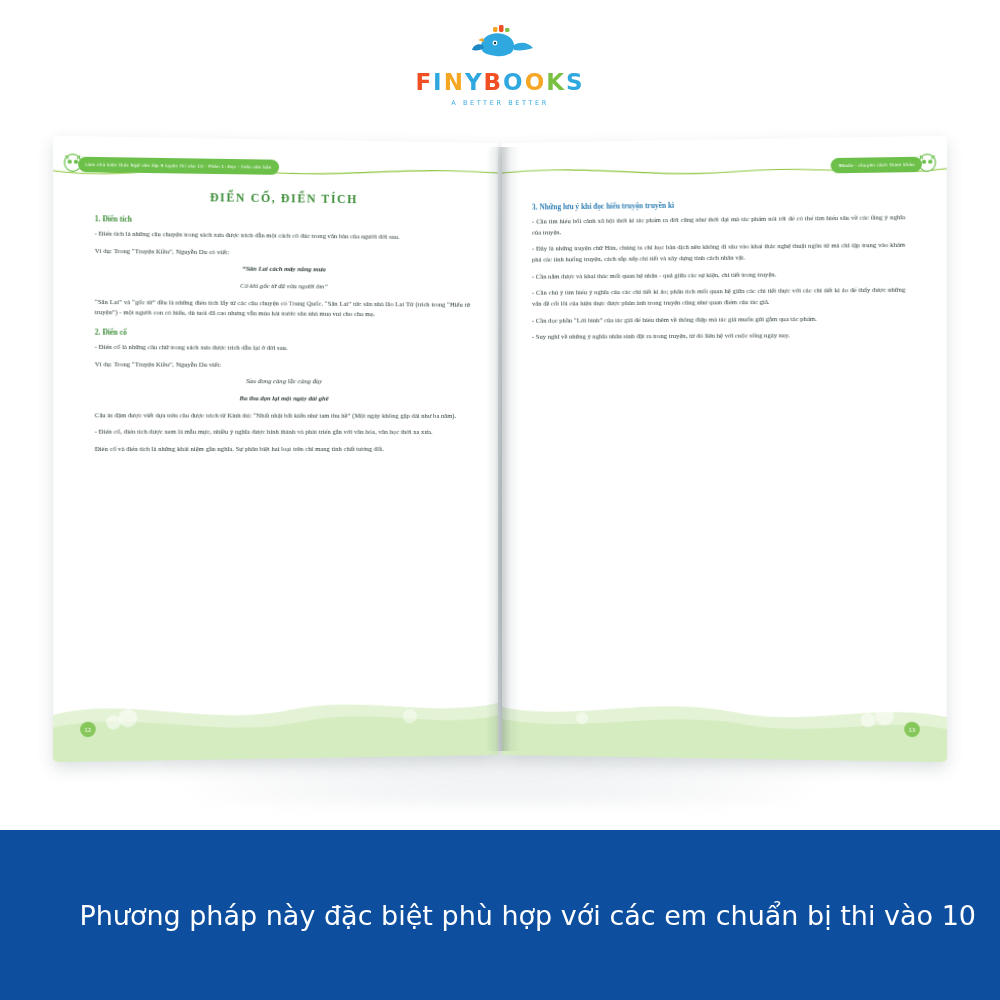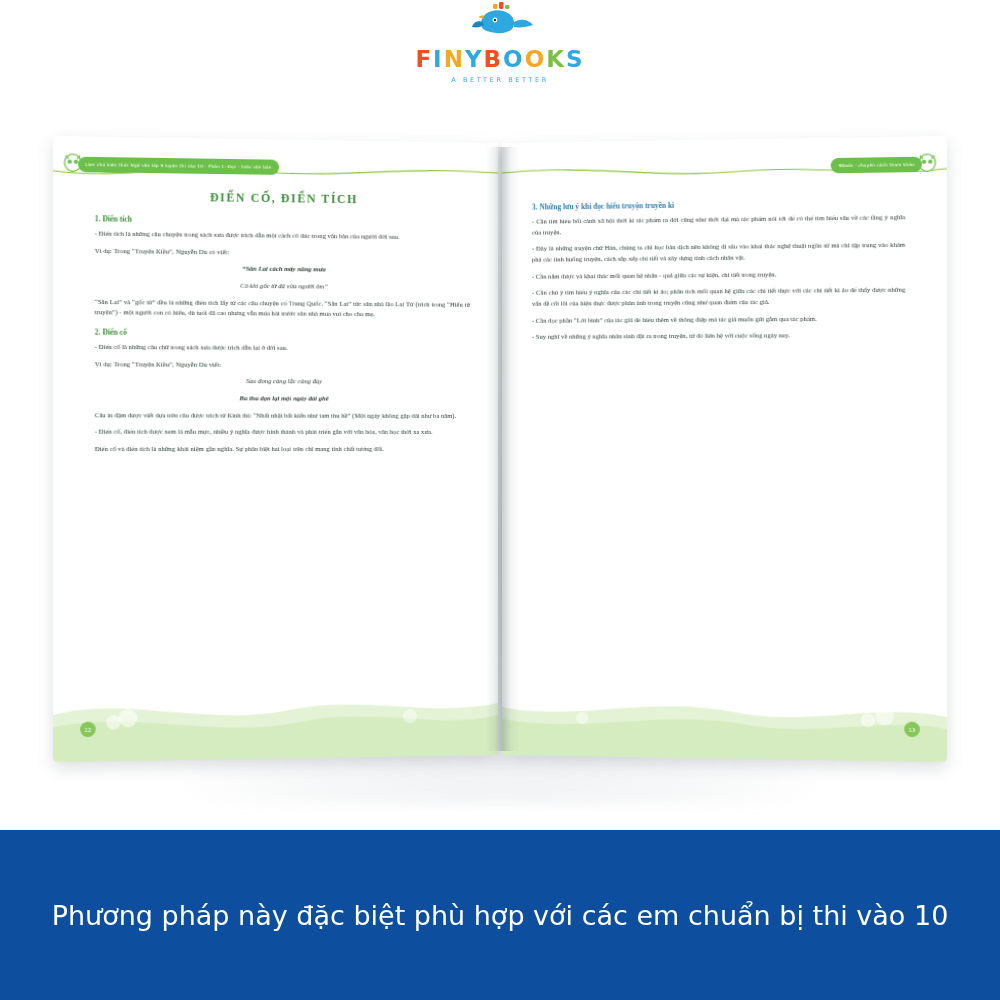--- a/index.html
+++ b/index.html
@@ -6,21 +6,21 @@
   body{
     width:1000px;height:1000px;
     background:#ffffff;
     font-family:"Liberation Serif", serif;
     overflow:hidden;
     position:relative;
   }
   
   .brand{
     position:absolute;left:0;top:0;width:1000px;height:130px;
-    display:flex;flex-direction:column;align-items:center;justify-content:flex-start;
+    display:flex;flex-direction:column;align-items:center;justify-content:center;
   }
   .brand-mark{width:74px;height:40px;position:relative;margin-bottom:6px;}
   .brand-name{
     font-family:"DejaVu Sans", sans-serif;
     font-weight:bold;font-size:23px;letter-spacing:2px;
   }
   .brand-name span{display:inline-block;}
   .brand-tag{
     font-family:"DejaVu Sans", sans-serif;
     font-size:6.5px;letter-spacing:2.6px;color:#3aa9e0;margin-top:4px;
@@ -113,21 +113,21 @@
   .pg-num{
     position:absolute;bottom:24px;width:15px;height:15px;border-radius:50%;
     background:#86c75a;color:#fff;font-family:"DejaVu Sans", sans-serif;
     font-size:5px;display:flex;align-items:center;justify-content:center;
   }
   .pg-num.l{left:26px;}
   .pg-num.r{right:26px;}
   
   .caption-band{
     position:absolute;left:0;bottom:0;width:1000px;height:170px;
-    background:#0d4f9e;display:flex;align-items:center;justify-content:center;
+    background:#0d4f9e;display:flex;align-items:center;justify-content:flex-end;
   }
   .caption-text{
     color:#ffffff;font-family:"DejaVu Sans", sans-serif;
     font-size:27px;text-align:center;padding:0 24px;
   }
 </style>
 </head>
 <body>
 
 <div class="brand">

